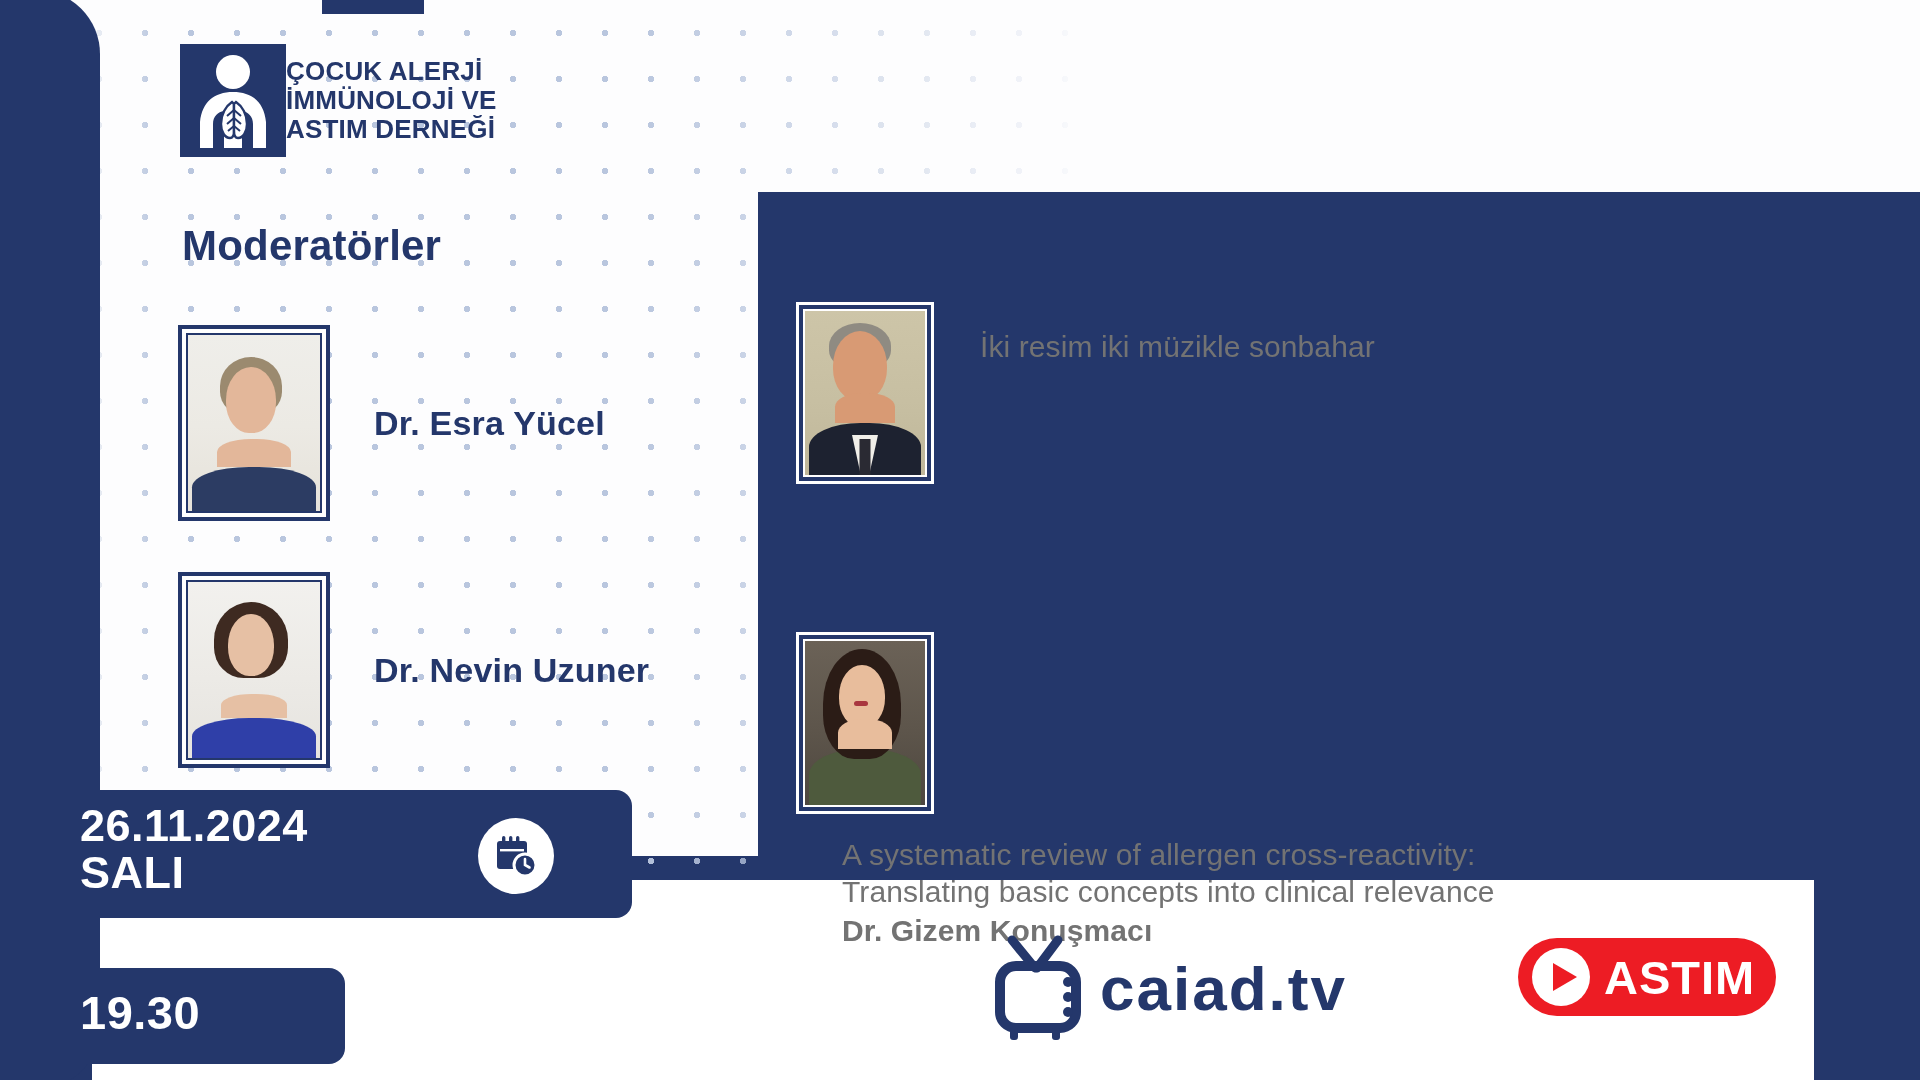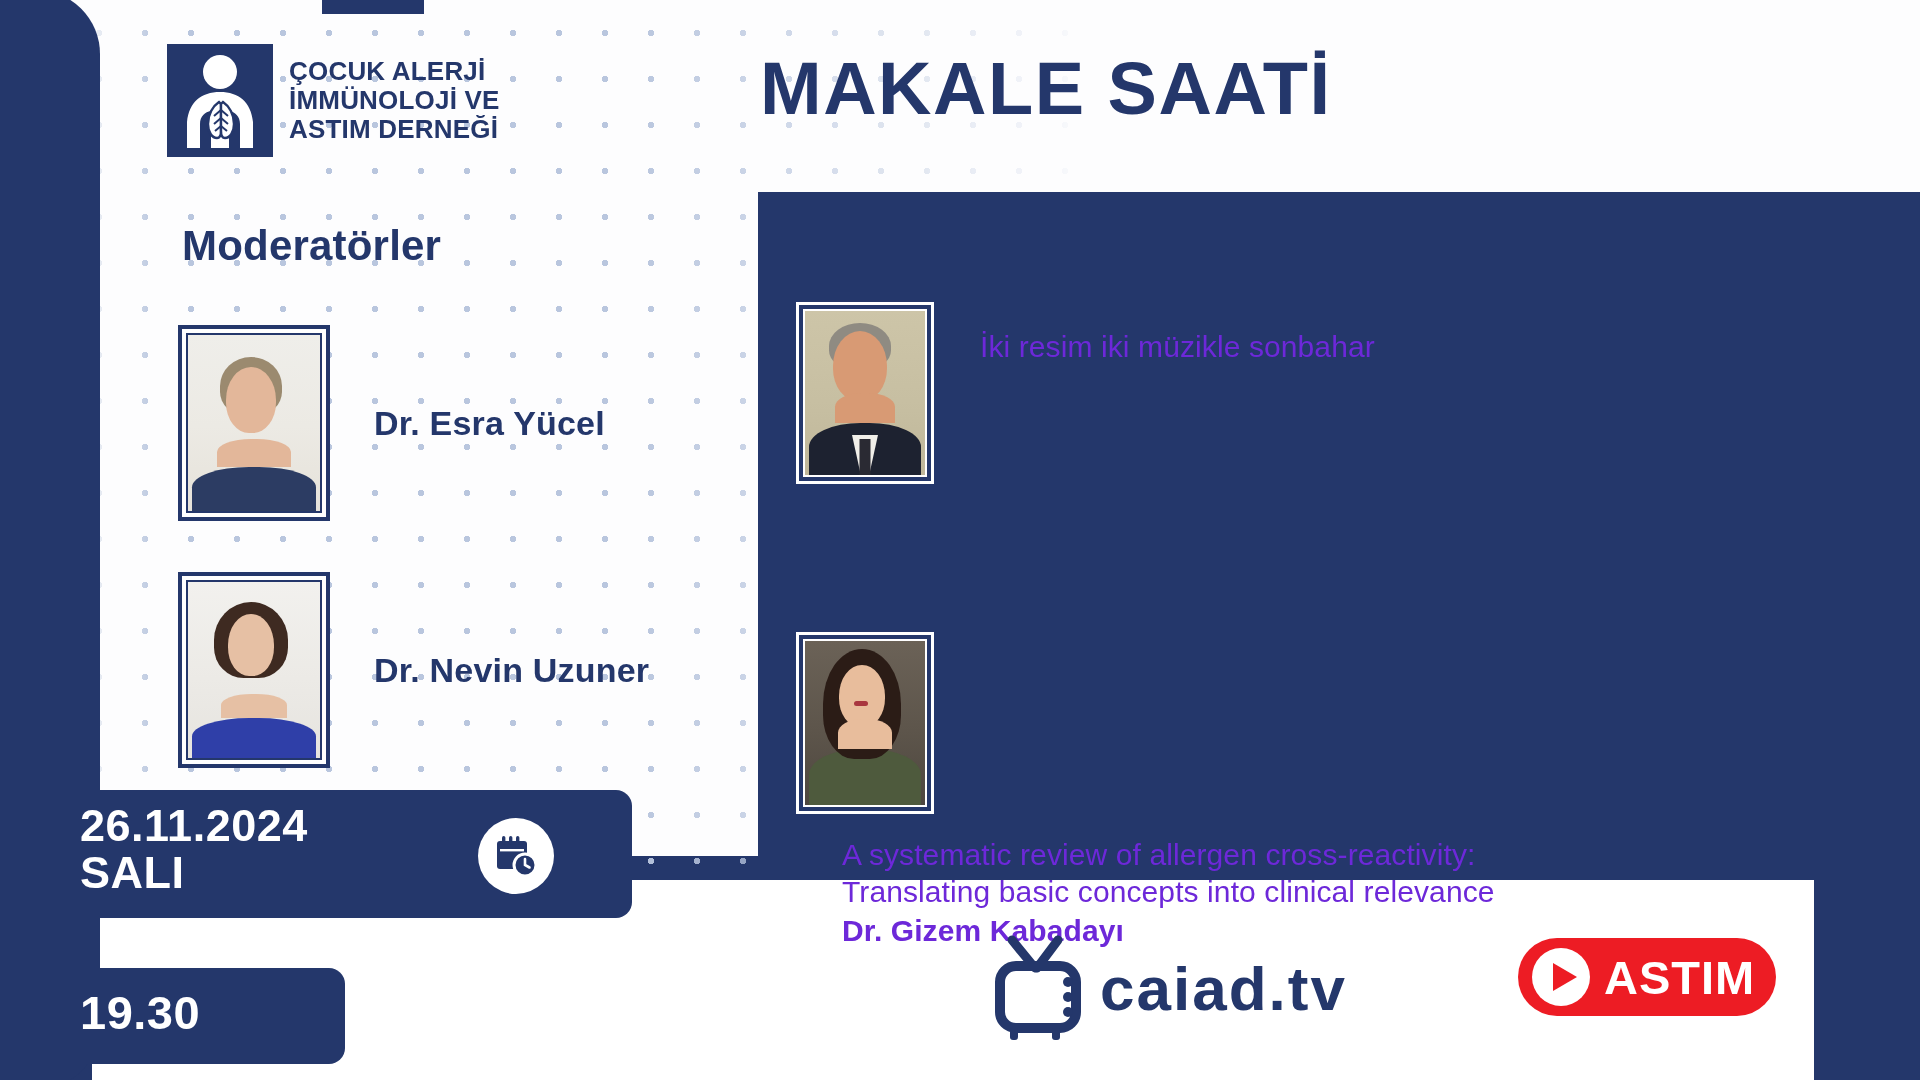--- a/index.html
+++ b/index.html
@@ -34,21 +34,21 @@
   .left-bar{
     position:absolute;left:-60px;top:-10px;width:160px;height:1100px;
     background:#24376b;border-radius:0 64px 64px 0;z-index:3;
   }
   
   .top-tab{
     position:absolute;left:322px;top:-12px;width:102px;height:26px;background:#24376b;z-index:3;
   }
 
   
-  .logo-wrap{position:absolute;left:167px;top:44px;display:flex;align-items:center;gap:16px;z-index:6;}
+  .logo-wrap{position:absolute;left:180px;top:44px;display:flex;align-items:center;z-index:6;}
   .logo-mark{width:106px;height:113px;background:#24376b;display:block;}
   .logo-text{
     color:#24376b;font-weight:800;font-size:26px;line-height:1.12;
     letter-spacing:.2px;font-family:"Liberation Sans",sans-serif;
     text-transform:uppercase;
   }
 
   
   .main-title{
     position:absolute;left:760px;top:46px;z-index:6;
@@ -92,21 +92,21 @@
   }
   .panel-h.h1{left:796px;top:232px;}
   .panel-h.h2{left:796px;top:548px;}
   .entry{position:absolute;z-index:6;display:flex;align-items:flex-start;}
   .entry.e1{left:796px;top:302px;}
   .entry.e2{left:796px;top:632px;flex-direction:column;}
   .frame-w{
     width:124px;height:168px;border:3px solid #ffffff;background:#24376b;padding:4px;
   }
   .frame-w-inner{width:100%;height:100%;border:2px solid #ffffff;box-sizing:border-box;overflow:hidden;position:relative;}
-  .entry-text{margin-left:46px;padding-top:26px;color:#6d28d9;}
+  .entry-text{margin-left:46px;padding-top:26px;color:#737373;}
   .entry.e2 .entry-text{padding-top:22px;}
   .entry-title{font-size:30px;font-weight:400;line-height:1.24;letter-spacing:.1px;}
   .entry-person{font-size:30px;font-weight:800;margin-top:4px;letter-spacing:.1px;}
 
   
   .date-box{
     position:absolute;left:60px;top:790px;width:572px;height:128px;background:#24376b;
     border-radius:0 16px 16px 0;z-index:6;
   }
   .date-text{
@@ -169,21 +169,20 @@
         </g>
       </svg>
     </span>
     <span class="logo-text">
       <span>ÇOCUK ALERJİ</span><br>
       <span>İMMÜNOLOJİ VE</span><br>
       <span>ASTIM DERNEĞİ</span>
     </span>
   </div>
 
-  <div class="main-title">MAKALE SAATİ</div>
 
   <div class="mod-heading">Moderatörler</div>
 
   <div class="mod-row r1">
     <div class="frame">
       <div class="frame-inner">
         <div class="ph esra">
           <div class="body" style="width:124px;height:44px;background:#2c3c63;"></div>
           <div class="hair" style="left:32px;top:22px;width:62px;height:58px;background:#9b8a6f;"></div>
           <div class="head" style="left:38px;top:32px;width:50px;height:66px;background:#e3b79a;"></div>
@@ -240,21 +239,21 @@
           <div class="hair" style="left:18px;top:8px;width:78px;height:110px;background:#2b1c16;"></div>
           <div class="head" style="left:34px;top:24px;width:46px;height:62px;background:#e8bd9c;"></div>
           <div class="body" style="width:54px;height:30px;background:#e8bd9c;bottom:56px;"></div>
           <div style="position:absolute;left:49px;top:60px;width:14px;height:5px;background:#a8373f;border-radius:3px;"></div>
         </div>
       </div>
     </div>
     <div class="entry-text">
       <div class="entry-title">A systematic review of allergen cross-reactivity:</div>
       <div class="entry-title">Translating basic concepts into clinical relevance</div>
-      <div class="entry-person">Dr. Gizem Kabadayı</div>
+      <div class="entry-person">Dr. Gizem Konuşmacı</div>
     </div>
   </div>
 
   <div class="date-box"></div>
   <div class="date-text">
     <span>26.11.2024</span><br>
     <span>SALI</span>
   </div>
   <div class="cal-icon">
     <svg width="46" height="46" viewBox="0 0 46 46" aria-hidden="true">

